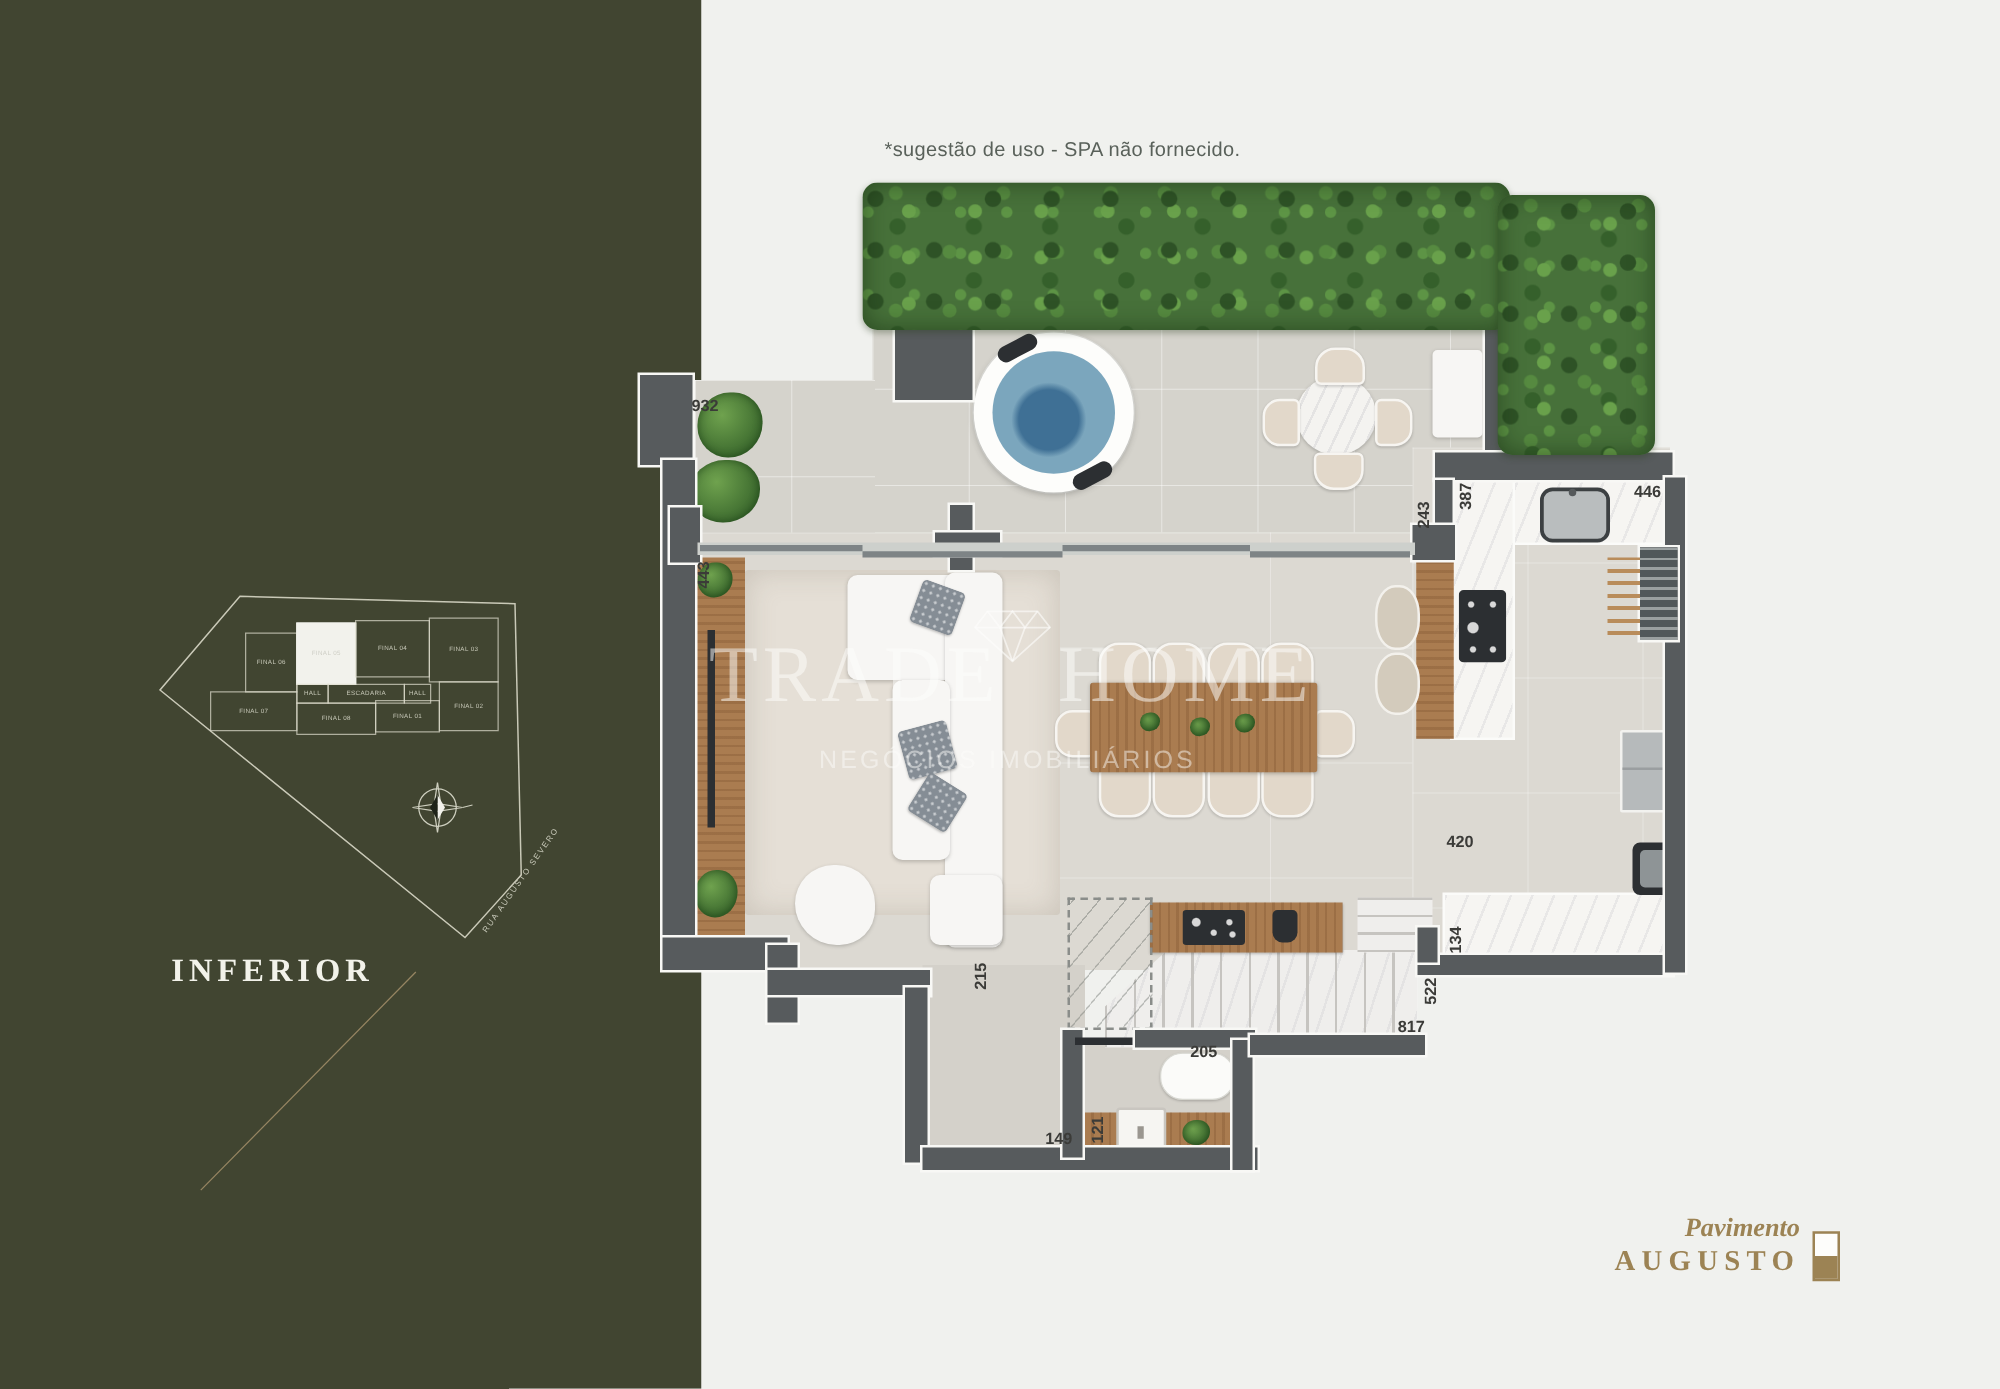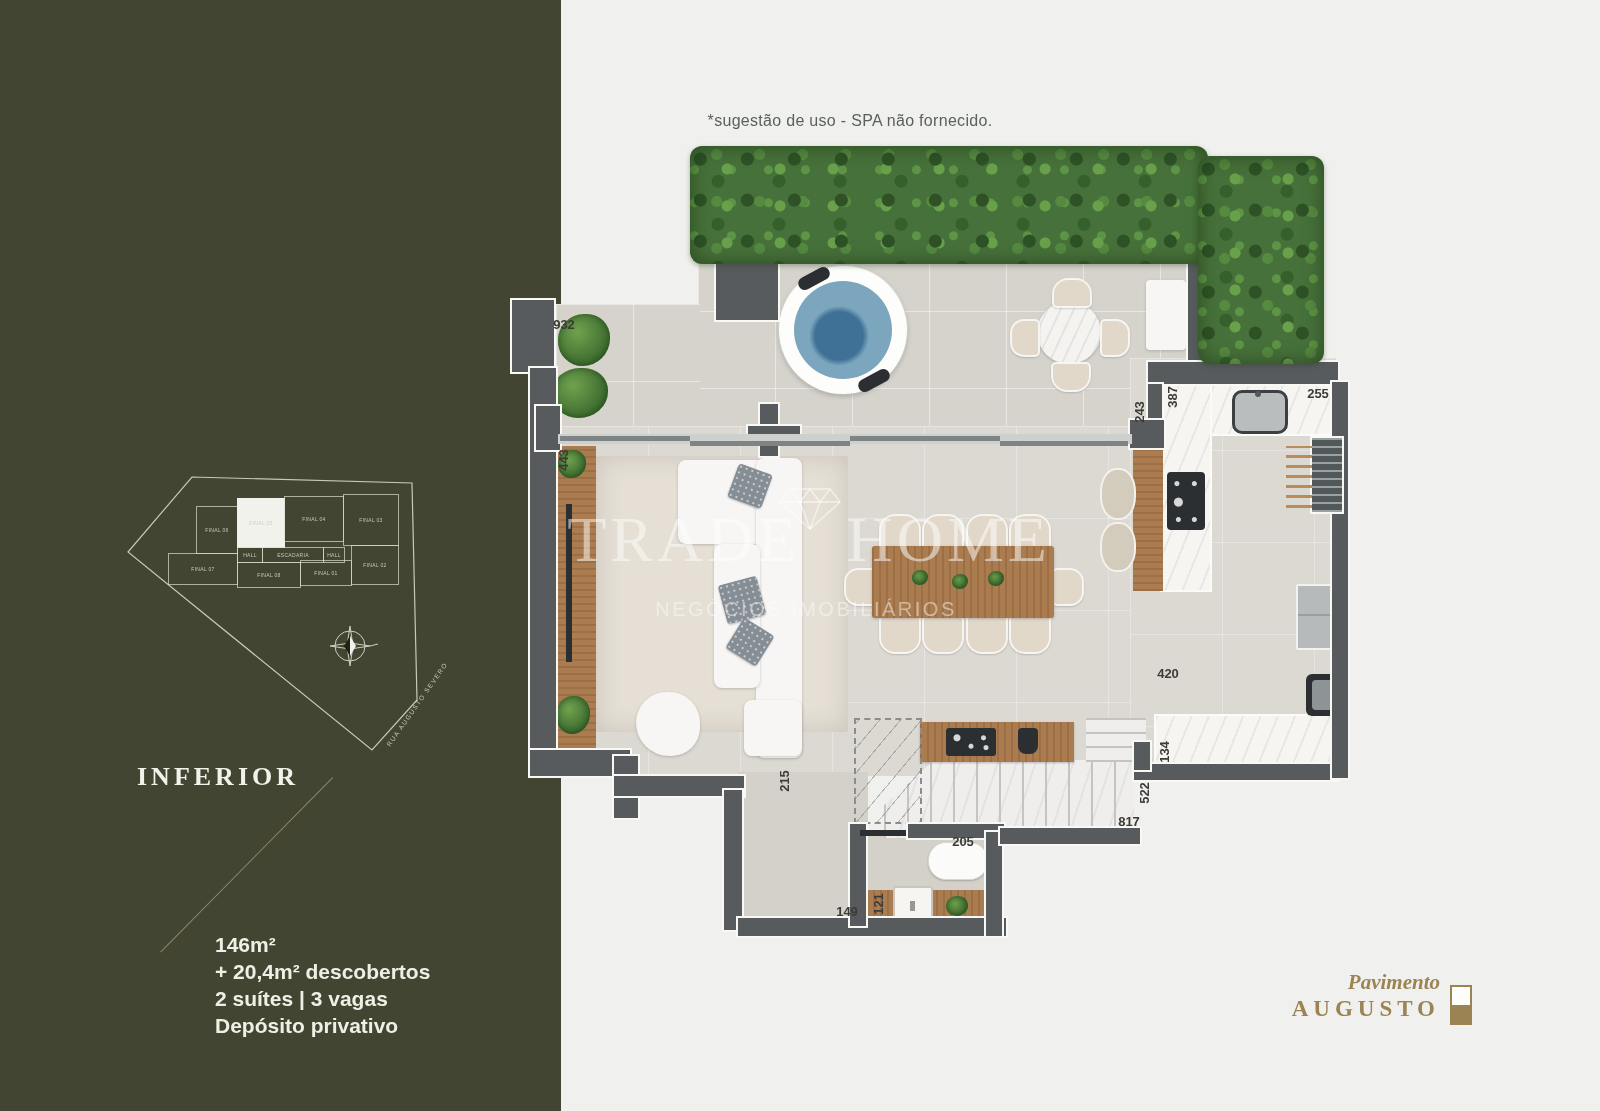--- a/index.html
+++ b/index.html
@@ -88,26 +88,20 @@
       <polygon points="26,2 29,22 26,42 23,22" fill="none" stroke="#cfd0c0" stroke-width="1"></polygon>
       <polygon points="6,22 26,19 46,22 26,25" fill="none" stroke="#cfd0c0" stroke-width="1"></polygon>
       <path d="M26 12 L32 22 L26 32 Z" fill="#f2f2ec"></path>
       <path d="M26 12 L20 22 L26 32 Z" fill="#1e2318"></path>
       <line x1="46" y1="22" x2="54" y2="20" stroke="#cfd0c0" stroke-width="1"></line>
     </svg>
     <div class="street" style="left:278px;top:312px">RUA AUGUSTO SEVERO</div>
   </div>
   <div class="gold-line"></div>
   <div class="cat">INFERIOR</div>
-  <div class="specs">
-    <div>146m²</div>
-    <div>+ 20,4m² descobertos</div>
-    <div>2 suítes | 3 vagas</div>
-    <div>Depósito privativo</div>
-  </div>
 </aside>
 
 <div class="note">*sugestão de uso - SPA não fornecido.</div>
 
 <div class="a" style="left:0;top:0;width:1360px;height:1111px">
 
   <div class="flt" style="left:698px;top:234px;width:496px;height:192px"></div>
   <div class="flt" style="left:556px;top:304px;width:144px;height:124px"></div>
   <div class="fli" style="left:556px;top:426px;width:574px;height:350px"></div>
   <div class="fli" style="left:1130px;top:358px;width:206px;height:420px"></div>
@@ -222,21 +216,21 @@
   <div class="wdh" style="left:866px;top:890px;width:120px;height:30px"></div>
   <div class="a" style="left:893px;top:886px;width:36px;height:34px;background:#f6f5f2;border:2px solid #c9c6c0;border-radius:3px;z-index:23">
     <div class="a" style="left:15px;top:13px;width:5px;height:10px;background:#9a9690"></div>
   </div>
   <div class="plant" style="left:946px;top:896px;width:22px;height:20px"></div>
 
   <span class="dim" style="left:564px;top:324px">932</span>
   <span class="dim v" style="left:563px;top:460px">443</span>
   <span class="dim v" style="left:1139px;top:412px">243</span>
   <span class="dim v" style="left:1172px;top:397px">387</span>
-  <span class="dim" style="left:1318px;top:393px">255</span>
+  <span class="dim" style="left:1318px;top:393px">446</span>
   <span class="dim" style="left:1168px;top:673px">420</span>
   <span class="dim v" style="left:1164px;top:752px">134</span>
   <span class="dim v" style="left:1144px;top:793px">522</span>
   <span class="dim" style="left:1129px;top:821px">817</span>
   <span class="dim" style="left:963px;top:841px">205</span>
   <span class="dim v" style="left:878px;top:904px">121</span>
   <span class="dim" style="left:847px;top:911px">149</span>
   <span class="dim v" style="left:784px;top:781px">215</span>
 </div>
 

